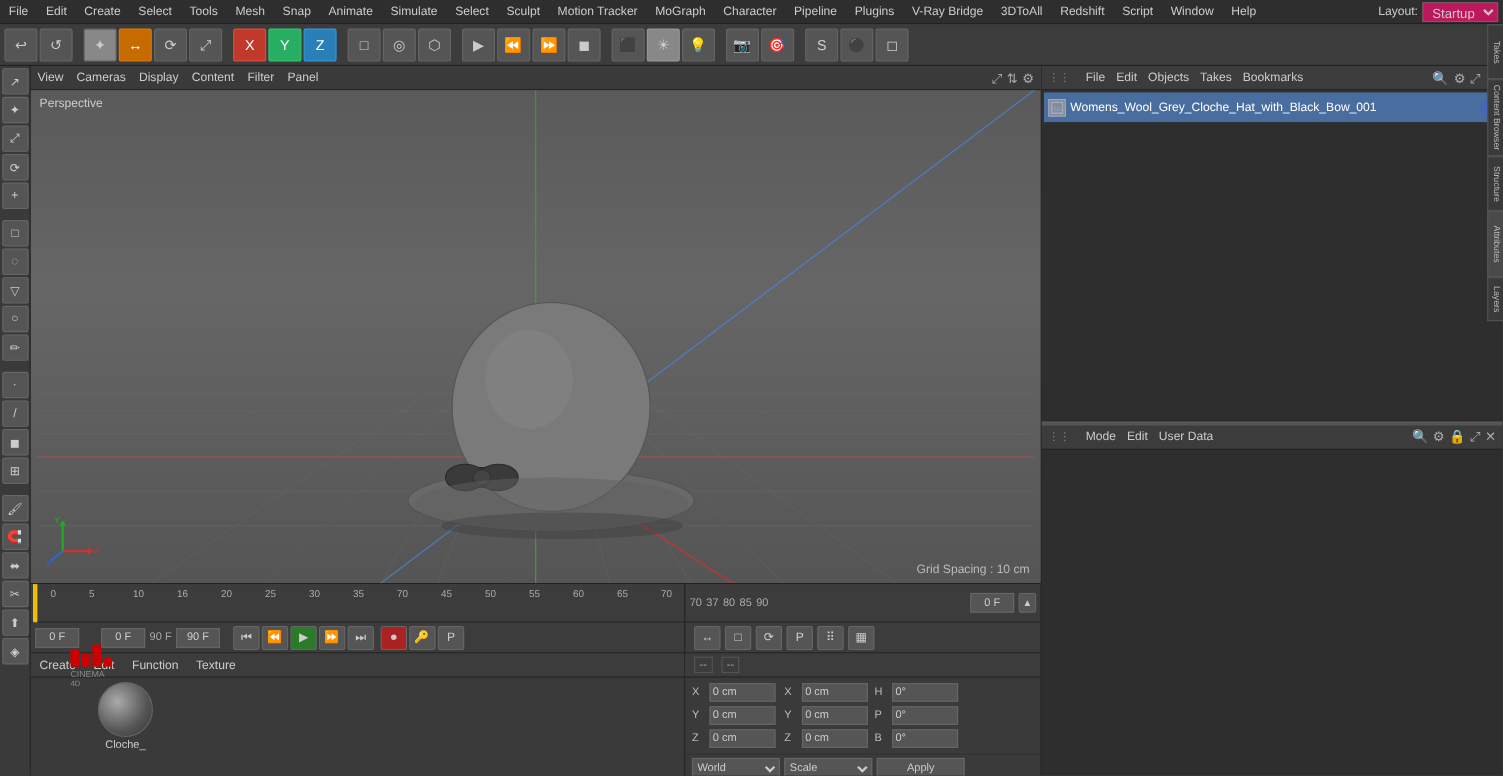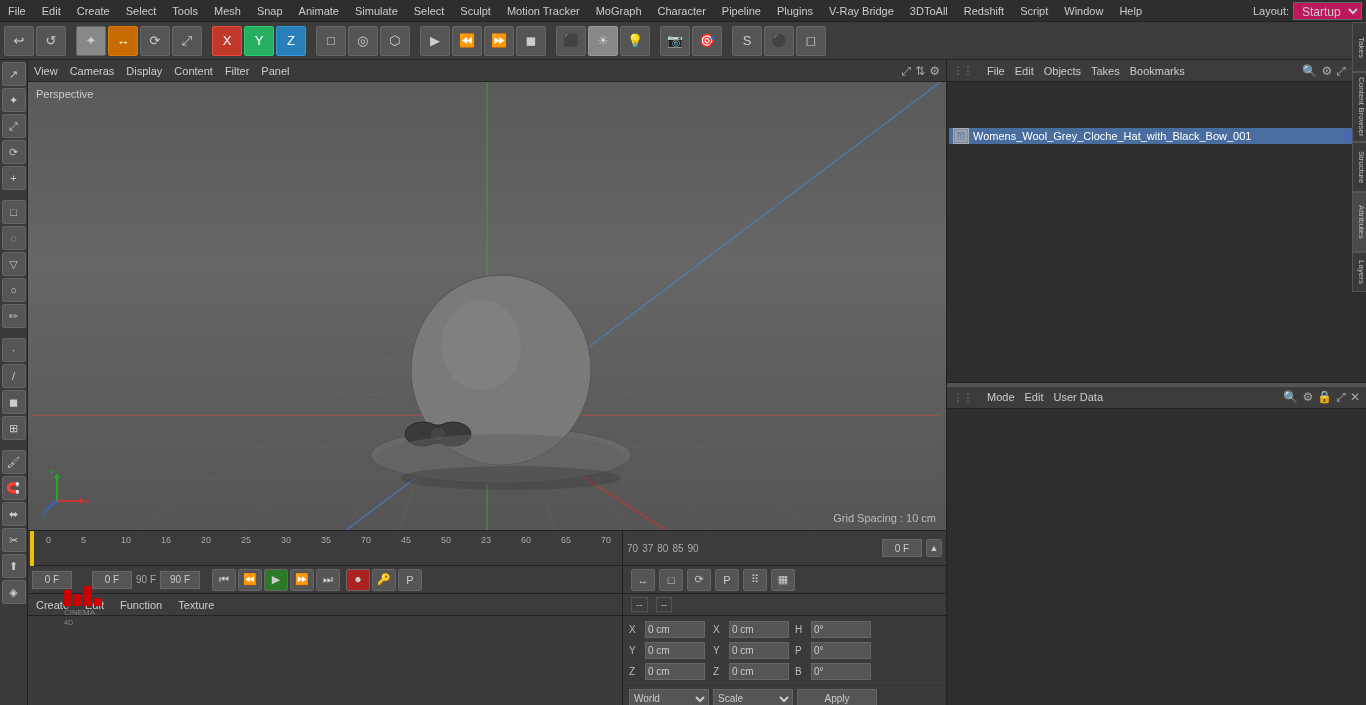--- a/index.html
+++ b/index.html
@@ -128,22 +128,22 @@
     }
     .om-menu { color: #ccc; cursor: pointer; font-size: 11px; }
     #om-search-area {
       margin-left: auto; display: flex; gap: 4px;
     }
     .om-icon-btn { color: #aaa; cursor: pointer; font-size: 12px; }
     #obj-list {
       flex: 1; background: #2e2e2e; padding: 2px;
     }
     #obj-row {
-      height: 16px; background: #4a6da0; display: flex; align-items: center;
-      padding: 0 4px; gap: 4px; cursor: pointer; margin-top: 44px;
+      height: 27px; background: #4a6da0; display: flex; align-items: center;
+      padding: 0 4px; gap: 4px; cursor: pointer;
     }
     .obj-icon {
       width: 16px; height: 16px; background: #7a8aaa; border: 1px solid #aaa;
       display: flex; align-items: center; justify-content: center; font-size: 9px; color: #fff;
     }
     .obj-name { color: #fff; font-size: 11px; }
     .obj-tag {
       margin-left: auto; width: 14px; height: 14px; background: #6688cc;
       border-radius: 50%; display: flex; align-items: center; justify-content: center;
       font-size: 8px; color: #fff;
@@ -453,21 +453,21 @@
             <span style="position:absolute; left:38px; color:#aaa; font-size:9px;">5</span>
             <span style="position:absolute; left:78px; color:#aaa; font-size:9px;">10</span>
             <span style="position:absolute; left:118px; color:#aaa; font-size:9px;">16</span>
             <span style="position:absolute; left:158px; color:#aaa; font-size:9px;">20</span>
             <span style="position:absolute; left:198px; color:#aaa; font-size:9px;">25</span>
             <span style="position:absolute; left:238px; color:#aaa; font-size:9px;">30</span>
             <span style="position:absolute; left:278px; color:#aaa; font-size:9px;">35</span>
             <span style="position:absolute; left:318px; color:#aaa; font-size:9px;">70</span>
             <span style="position:absolute; left:358px; color:#aaa; font-size:9px;">45</span>
             <span style="position:absolute; left:398px; color:#aaa; font-size:9px;">50</span>
-            <span style="position:absolute; left:438px; color:#aaa; font-size:9px;">23</span>
+            <span style="position:absolute; left:438px; color:#aaa; font-size:9px;">55</span>
             <span style="position:absolute; left:478px; color:#aaa; font-size:9px;">60</span>
             <span style="position:absolute; left:518px; color:#aaa; font-size:9px;">65</span>
             <span style="position:absolute; left:558px; color:#aaa; font-size:9px;">70</span>
           </div>
         </div>
         <div id="anim-right">
           <span style="color:#aaa; font-size:10px;">70</span>
           <span style="color:#aaa; font-size:10px;">37</span>
           <span style="color:#aaa; font-size:10px;">80</span>
           <span style="color:#aaa; font-size:10px;">85</span>
@@ -518,20 +518,24 @@
 
             <div id="maxon-logo" style="position:relative; display:flex; flex-direction:column; align-items:flex-start; margin-right:10px;">
               <div style="display:flex; gap:2px; align-items:flex-end; margin-bottom:2px;">
                 <div style="width:8px; height:16px; background:#cc0000;"></div>
                 <div style="width:8px; height:12px; background:#cc0000;"></div>
                 <div style="width:8px; height:20px; background:#cc0000;"></div>
                 <div style="width:8px; height:8px; background:#cc0000;"></div>
               </div>
               <span style="color:#888; font-size:8px;">CINEMA</span>
               <span style="color:#888; font-size:7px;">4D</span>
+            </div>
+            <div id="material-thumb">
+              <div class="mat-sphere"></div>
+              <div class="mat-label">Cloche_</div>
             </div>
           </div>
         </div>
 
         <div id="coord-section">
           <div id="coord-header">
             <span style="color:#aaa; font-size:10px; border:1px solid #555; padding: 1px 4px; cursor:pointer;">--</span>
             <span style="color:#aaa; font-size:10px; border:1px solid #555; padding: 1px 4px; cursor:pointer;">--</span>
           </div>
           <div id="coord-grid">

